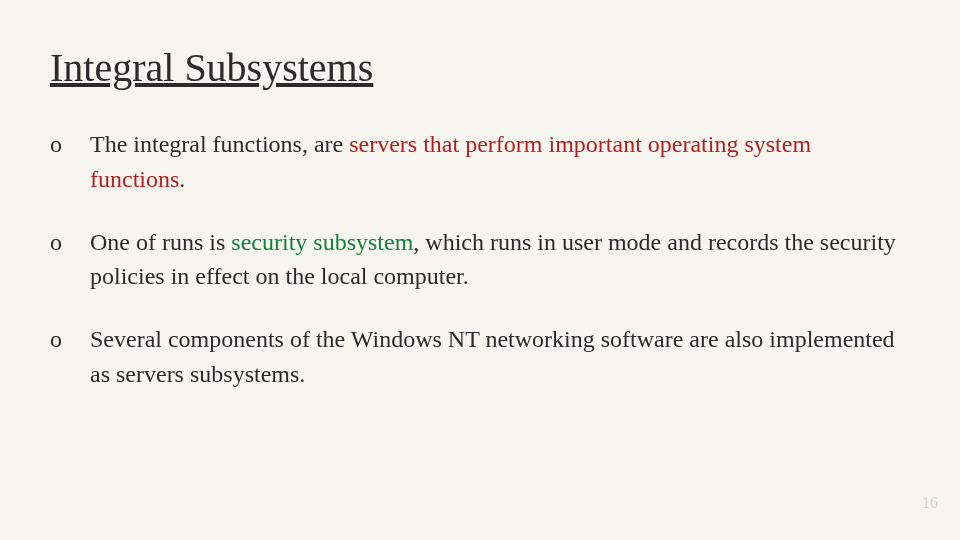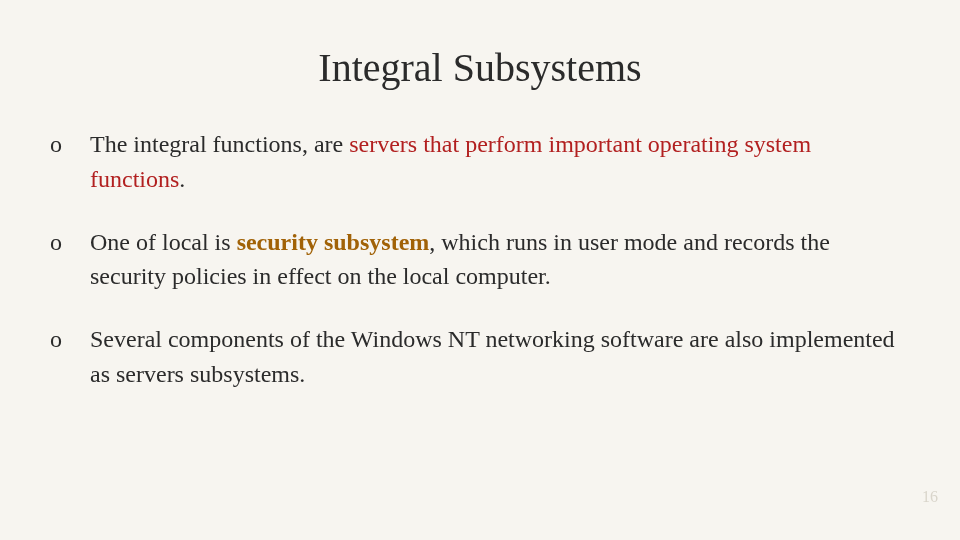--- a/index.html
+++ b/index.html
@@ -17,48 +17,49 @@
     box-sizing: border-box;
   }
   .slide {
     width: 100%;
     height: 100%;
     box-sizing: border-box;
     padding: 44px 50px 24px 50px;
     position: relative;
   }
   .title {
-    text-align: center;
+    text-align: left;
     font-size: 40px;
     font-weight: 400;
     margin: 0 0 36px 0;
+    text-decoration: underline;
   }
   .bullets {
     list-style: none;
     padding: 0;
     margin: 0;
     font-size: 24px;
   }
   .bullets > li {
     position: relative;
     padding-left: 40px;
     line-height: 1.45;
     margin-bottom: 28px;
   }
   .marker {
     position: absolute;
     left: 0;
     top: 0;
   }
   .hl-red { color: #b22020; }
-  .hl-green { color: #a16207; font-weight: bold; }
+  .hl-green { color: #15803d; }
   .pagenum {
     position: absolute;
     right: 22px;
-    bottom: 34px;
+    bottom: 28px;
     font-size: 16px;
     color: #d9d5cb;
     font-family: "Times New Roman", Times, serif;
   }
 </style>
 </head>
 <body>
 
 <div class="slide">
 
@@ -66,21 +67,21 @@
 
   <ul class="bullets">
 
     <li>
       <span class="marker">o</span>
       <span>The integral functions, are </span><span class="hl-red">servers that perform important operating system functions</span><span>.</span>
     </li>
 
     <li>
       <span class="marker">o</span>
-      <span>One of local is </span><span class="hl-green">security subsystem</span><span>, which runs in user mode and records the security policies in effect on the local computer.</span>
+      <span>One of runs is </span><span class="hl-green">security subsystem</span><span>, which runs in user mode and records the security policies in effect on the local computer.</span>
     </li>
 
     <li>
       <span class="marker">o</span>
       <span>Several components of the Windows NT networking software are also implemented as servers subsystems.</span><span></span><span></span>
     </li>
 
   </ul>
 
   <div class="pagenum">16</div>

